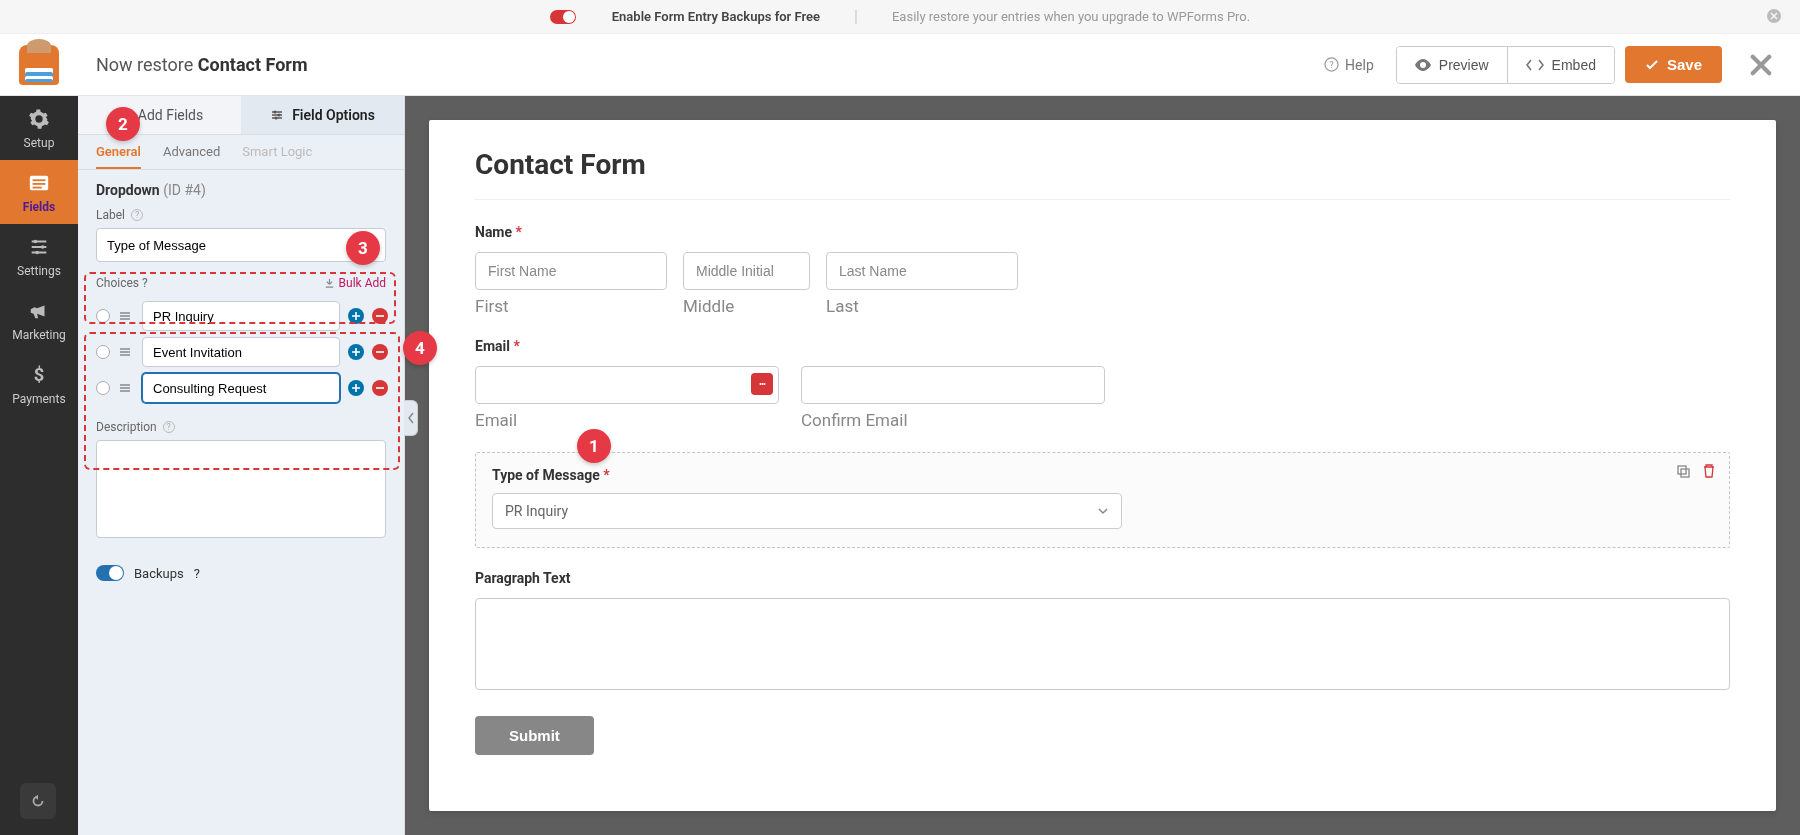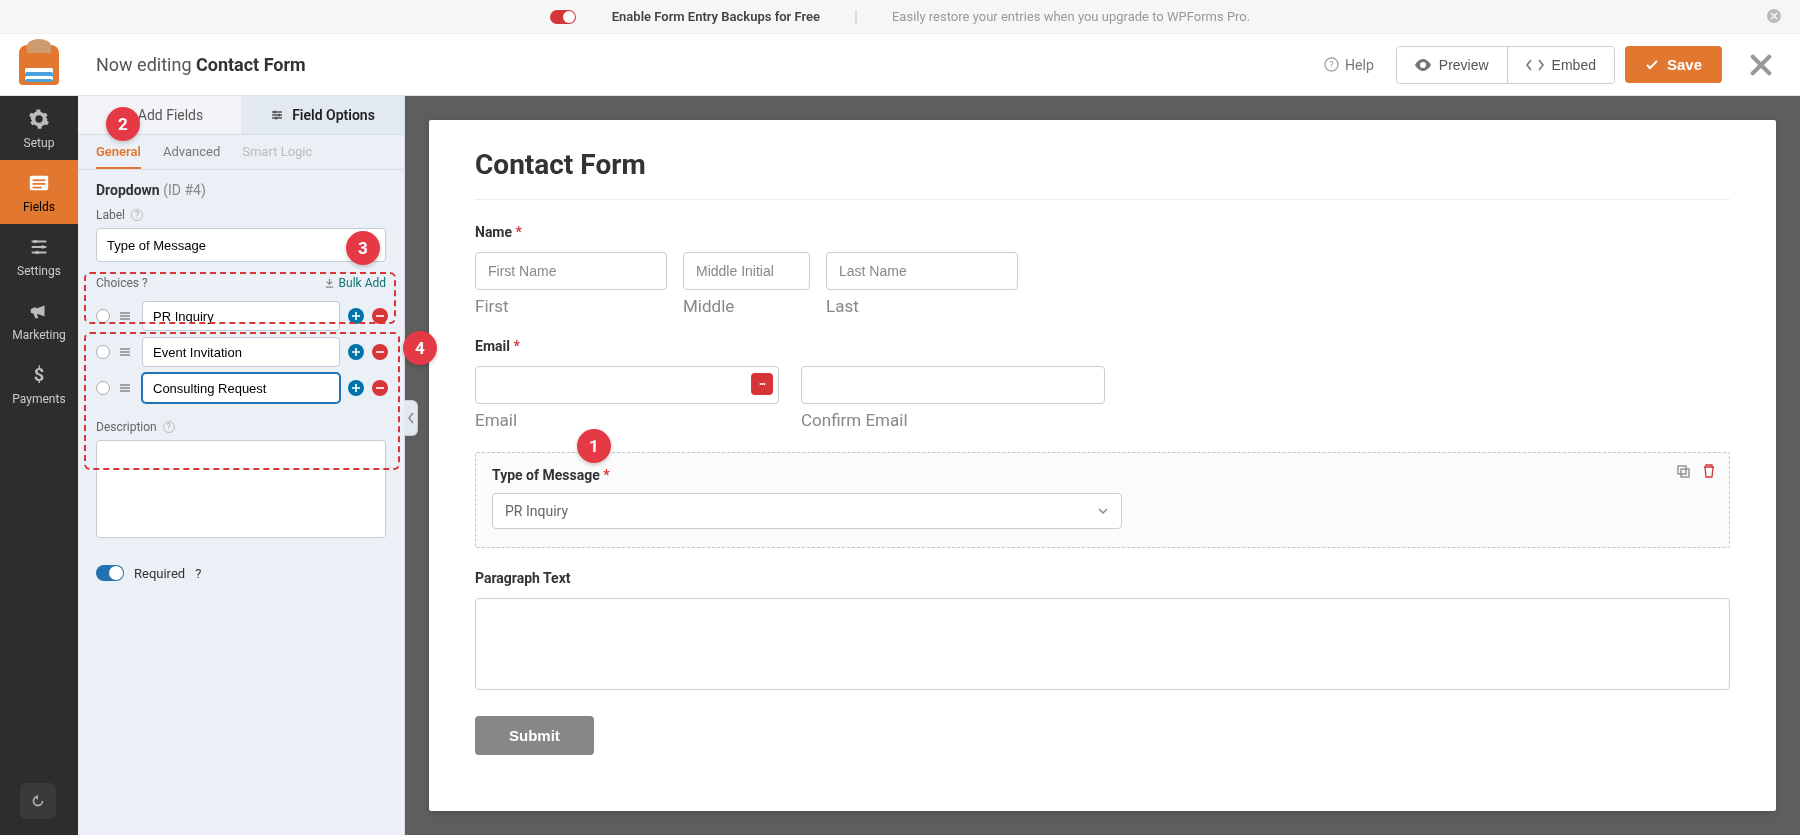--- a/index.html
+++ b/index.html
@@ -32,21 +32,21 @@
   .btn-save { background: #e27730; color: #fff; border: none; border-radius: 4px; padding: 10px 20px; font-size: 15px; font-weight: 600; display: flex; align-items: center; gap: 8px; cursor: pointer; }
   .close-x { padding: 0 18px; cursor: pointer; }
   .close-x svg { width: 22px; height: 22px; fill: #999; }
 
   
   .main { display: flex; height: calc(835px - 34px - 62px); }
   
   
   .left-nav { width: 78px; background: #2d2d2d; display: flex; flex-direction: column; align-items: center; position: relative; }
   .nav-item { width: 100%; padding: 12px 0 10px; text-align: center; color: #ccc; font-size: 12px; cursor: pointer; }
-  .nav-item.active { background: #e27730; color: #000000; }
+  .nav-item.active { background: #e27730; color: #4c1d95; font-weight: bold; }
   .nav-item .nav-ico { display: block; margin: 0 auto 6px; width: 24px; height: 22px; }
   .nav-item svg { fill: currentColor; }
   .nav-revisions { position: absolute; bottom: 16px; left: 20px; width: 36px; height: 36px; border-radius: 6px; background: #3a3a3a; display:flex; align-items:center; justify-content:center; cursor:pointer; }
   .nav-revisions svg { width: 18px; height:18px; fill:#aaa; }
 
   
   .sidebar { width: 327px; background: #ebf0f6; border-right: 1px solid #d8dde3; position: relative; font-size: 13px; }
   .panel-tabs { display: flex; height: 39px; border-bottom: 1px solid #d8dde3; }
   .panel-tabs .ptab { flex:1; display:flex; align-items:center; justify-content:center; gap:8px; font-size:14px; color:#555; cursor:pointer; background:#f2f4f8; }
   .panel-tabs .ptab.active { background:#e3e9f0; color:#222; font-weight:600; }
@@ -55,21 +55,21 @@
   .subtabs span.active { color:#e27730; border-bottom-color:#e27730; font-weight:600;}
   .field-header { padding: 12px 18px 10px; font-size:14px; color:#333; }
   .field-header .fh-id { color:#888; font-weight:400; }
   .field-header strong { font-weight:700; }
   .section { padding: 0 18px 14px; }
   .sec-label { font-size:12px; color:#666; display:flex; align-items:center; gap:6px; margin-bottom:6px; }
   .sec-label .help-ico { width:12px; height:12px; border:1px solid #bbb; border-radius:50%; display:inline-flex; align-items:center; justify-content:center; font-size:9px; color:#aaa;}
   .text-input { width: 100%; height: 34px; border:1px solid #c6ccd4; border-radius:4px; padding:0 10px; font-size:13px; background:#fff; }
   .choices-head { display:flex; justify-content:space-between; align-items:center; padding: 0 18px 8px;}
   .choices-head .left { display:flex; gap:3px; align-items:center; font-size:12px; color:#666;}
-  .choices-head .bulk { display:flex; align-items:center; gap:4px; font-size:12px; color:#0f766e; cursor:pointer;}
+  .choices-head .bulk { display:flex; align-items:center; gap:4px; font-size:12px; color:#be185d; cursor:pointer;}
   .choice-row { display:flex; align-items:center; gap:8px; padding: 3px 18px; }
   .choice-row .radio { width:14px; height:14px; border:1px solid #aaa; border-radius:50%; background:#fff; flex-shrink:0;}
   .choice-row .drag { width:16px; color:#888; cursor:grab; flex-shrink:0;}
   .choice-row input { flex:1; height:30px; border:1px solid #c6ccd4; border-radius:4px; padding:0 10px; font-size:13px; background:#fff;}
   .choice-row input.focused { border:1px solid #2371b1; box-shadow:0 0 0 1px #2371b1;}
   .choice-row .ico-btn { width:16px; height:16px; border-radius:50%; display:flex; align-items:center; justify-content:center; flex-shrink:0; cursor:pointer;}
   .ico-add { background:#0073aa;}
   .ico-rem { background:#d63638;}
   .ico-btn svg { width:10px; height:10px; fill:#fff;}
   .textarea { width:100%; height:98px; border:1px solid #c6ccd4; border-radius:4px; background:#fff; padding:8px; font-size:13px; resize:none;}
@@ -131,21 +131,21 @@
         <path d="M5 5l6 6M11 5l-6 6" stroke="#f6f6f6" stroke-width="1.5"></path>
       </svg>
   </span>
 </div>
 
 <div class="header-bar">
   <div class="header-logo">
     <div class="logo-sub"></div>
   </div>
   <div class="header-title">
-    <span>Now editing </span><span class="strong">Contact Form</span>
+    <span>Now restore </span><span class="strong">Contact Form</span>
   </div>
   <div class="header-actions">
     <div class="help-link">
       <svg width="15" height="15" viewBox="0 0 16 16">
           <circle cx="8" cy="8" r="7" fill="none" stroke="#999" stroke-width="1.3"></circle>
           <text x="8" y="12" text-anchor="middle" font-size="10" fill="#999">?</text>
         </svg>
       <span>Help</span>
     </div>
     <div class="btn-group">
@@ -332,21 +332,21 @@
     <div class="section" style="padding-top:14px;">
       <div class="sec-label">
         <span>Description</span>
           <span class="help-ico">?</span>
       </div>
       <textarea class="textarea" style=""></textarea>
     </div>
 
     <div class="req-row">
       <div class="toggle-blue"></div>
-      <span>Required</span>
+      <span>Backups</span>
       <span class="help-ico">?</span>
     </div>
 
     <div class="collapse-handle">
       <svg viewBox="0 0 8 12">
           <path d="M6 1L2 6l4 5" fill="none" stroke="#888" stroke-width="1.5"></path>
         </svg>
     </div>
 
     <div class="highlight-box" style="top:176px; left:6px; width:312px; height:52px;"></div>

